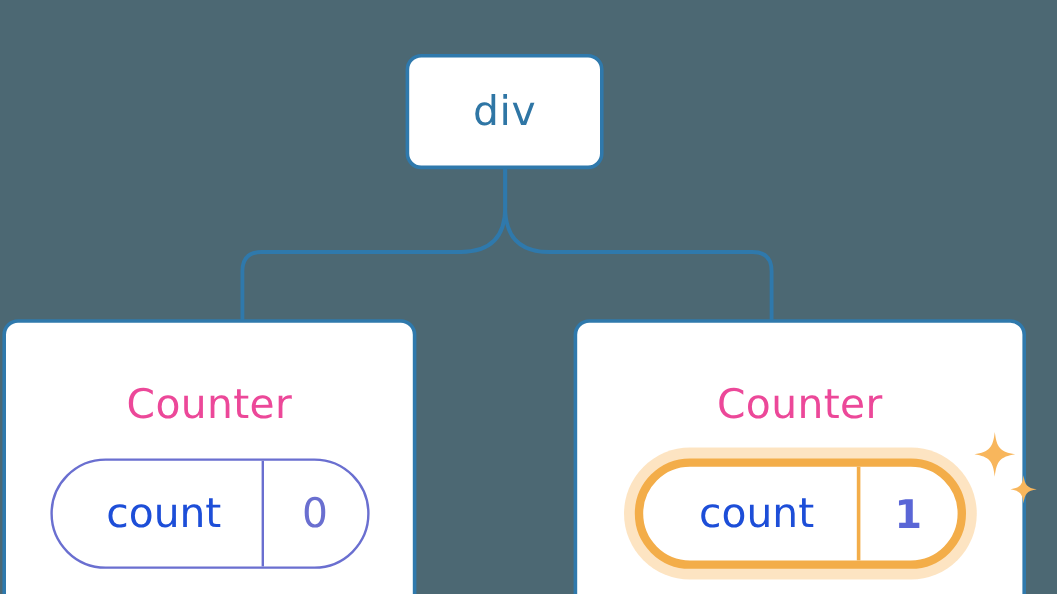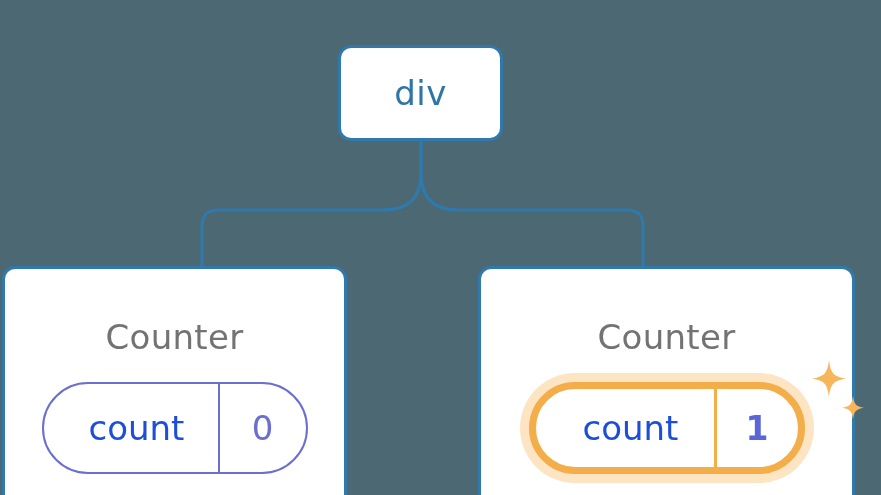--- a/index.html
+++ b/index.html
@@ -67,21 +67,21 @@
     box-sizing: border-box;
     display: flex;
     flex-direction: column;
     align-items: center;
   }
   .card-left  { left: 2px;   width: 345px; }
   .card-right { left: 478px; width: 377px; }
 
   .card-title {
     font-size: 34px;
-    color: #737373;
+    color: #ec4899;
     line-height: 1;
     margin-top: 51px;
     letter-spacing: 0.3px;
   }
 
   
   .pill-wrap {
     position: relative;
     margin-top: 28px;
     display: flex;

